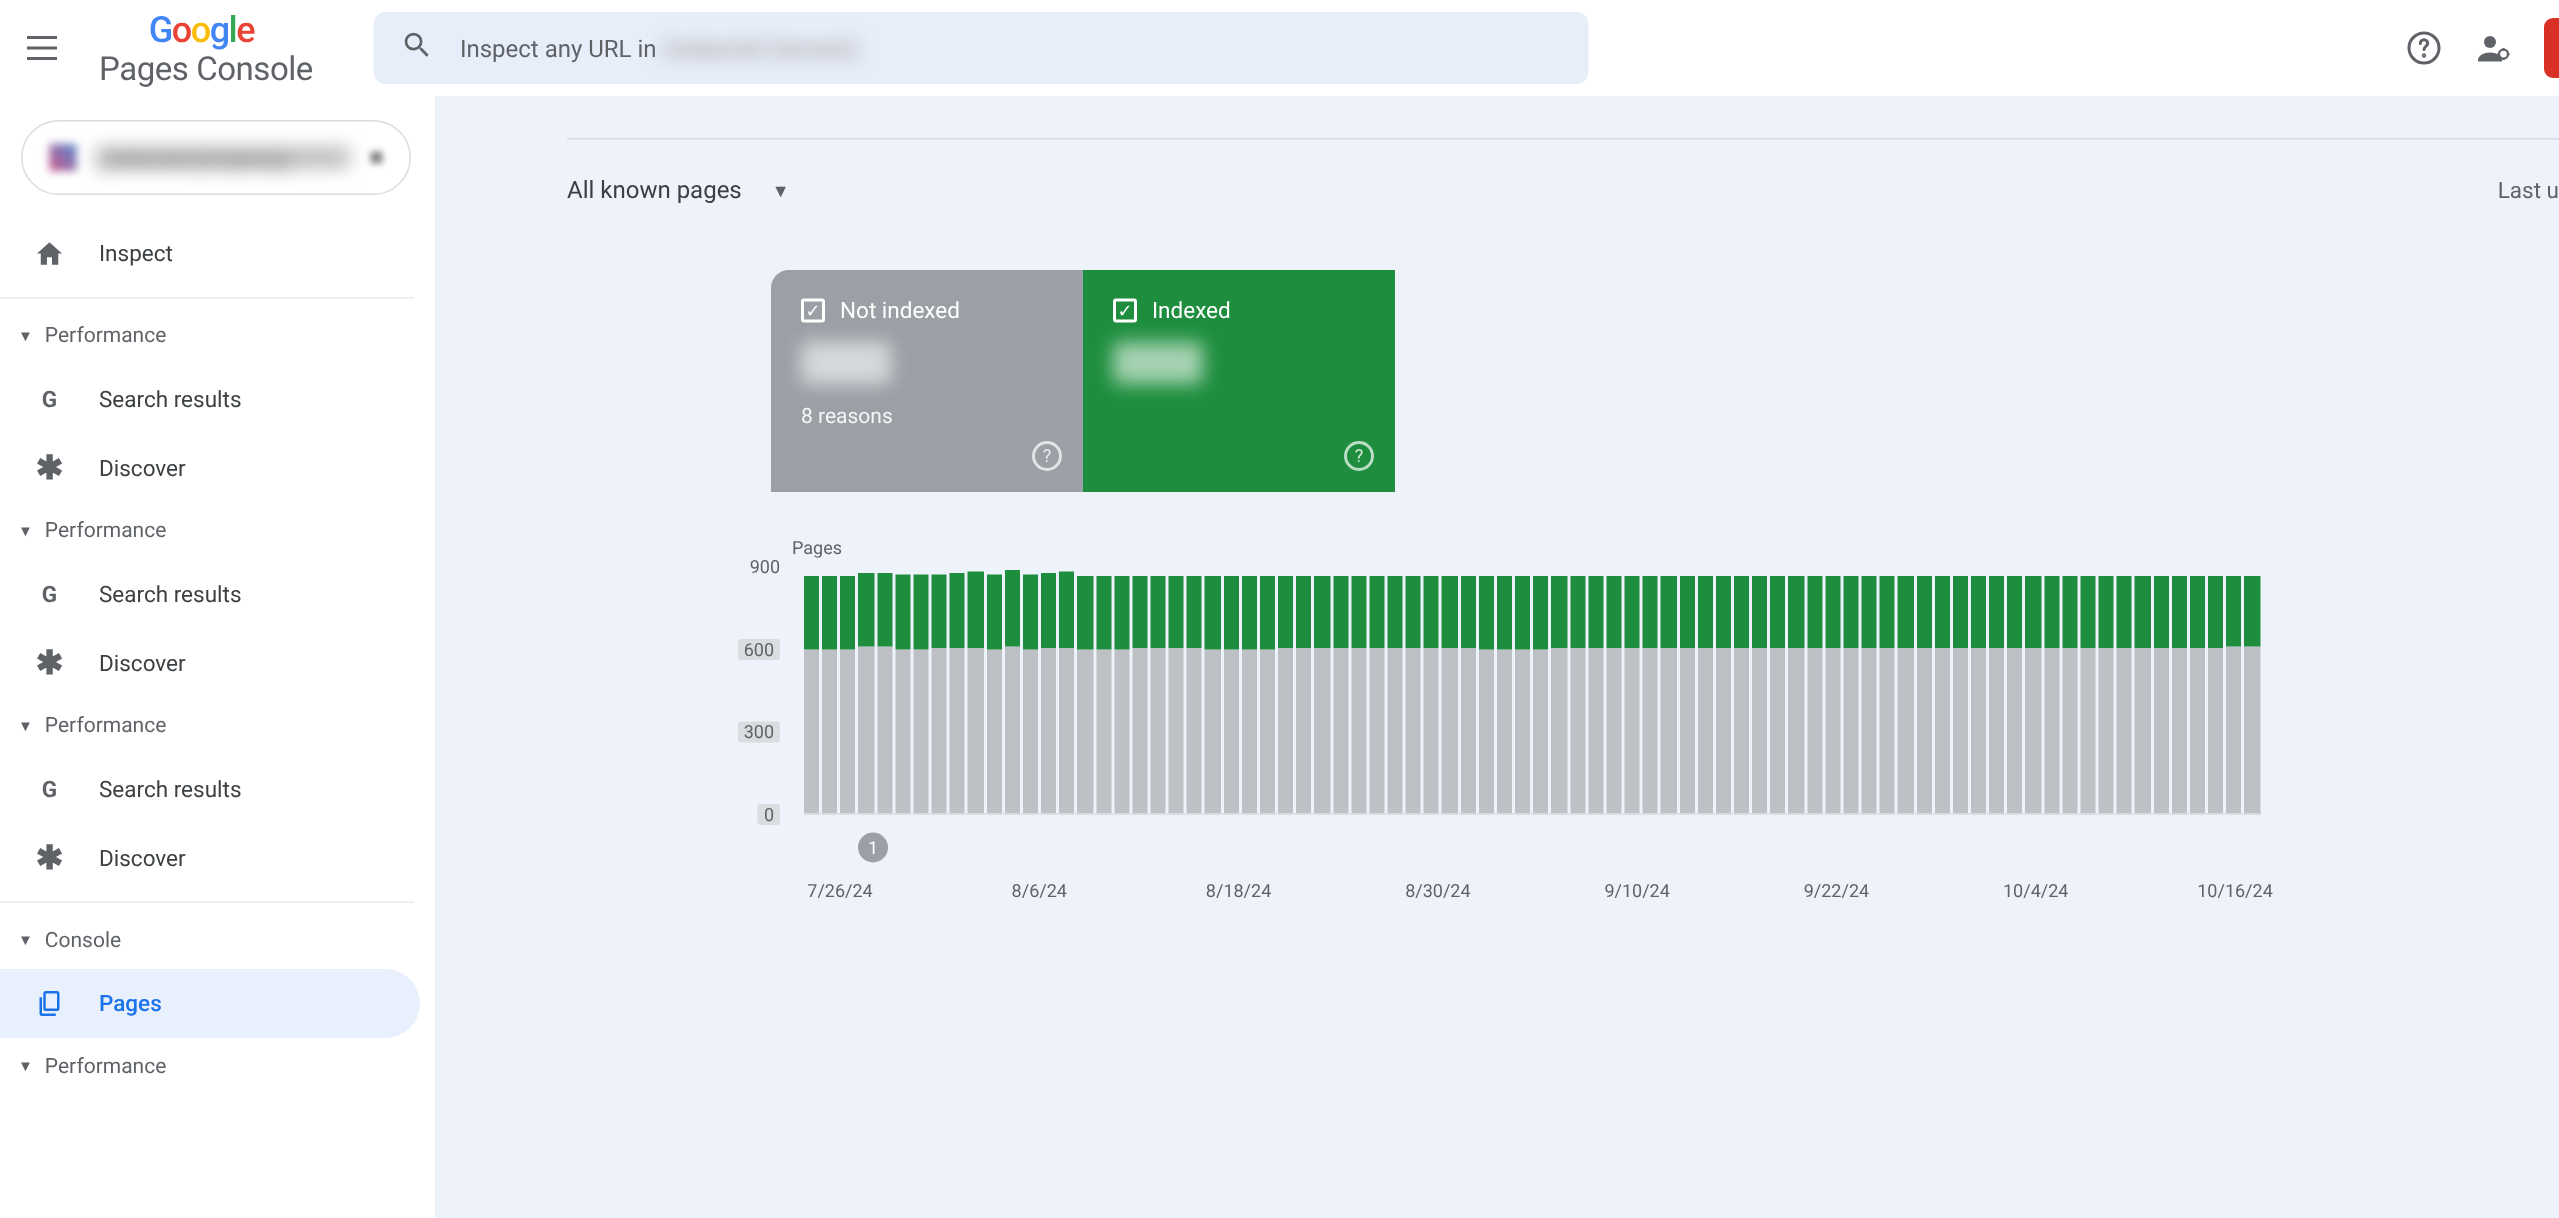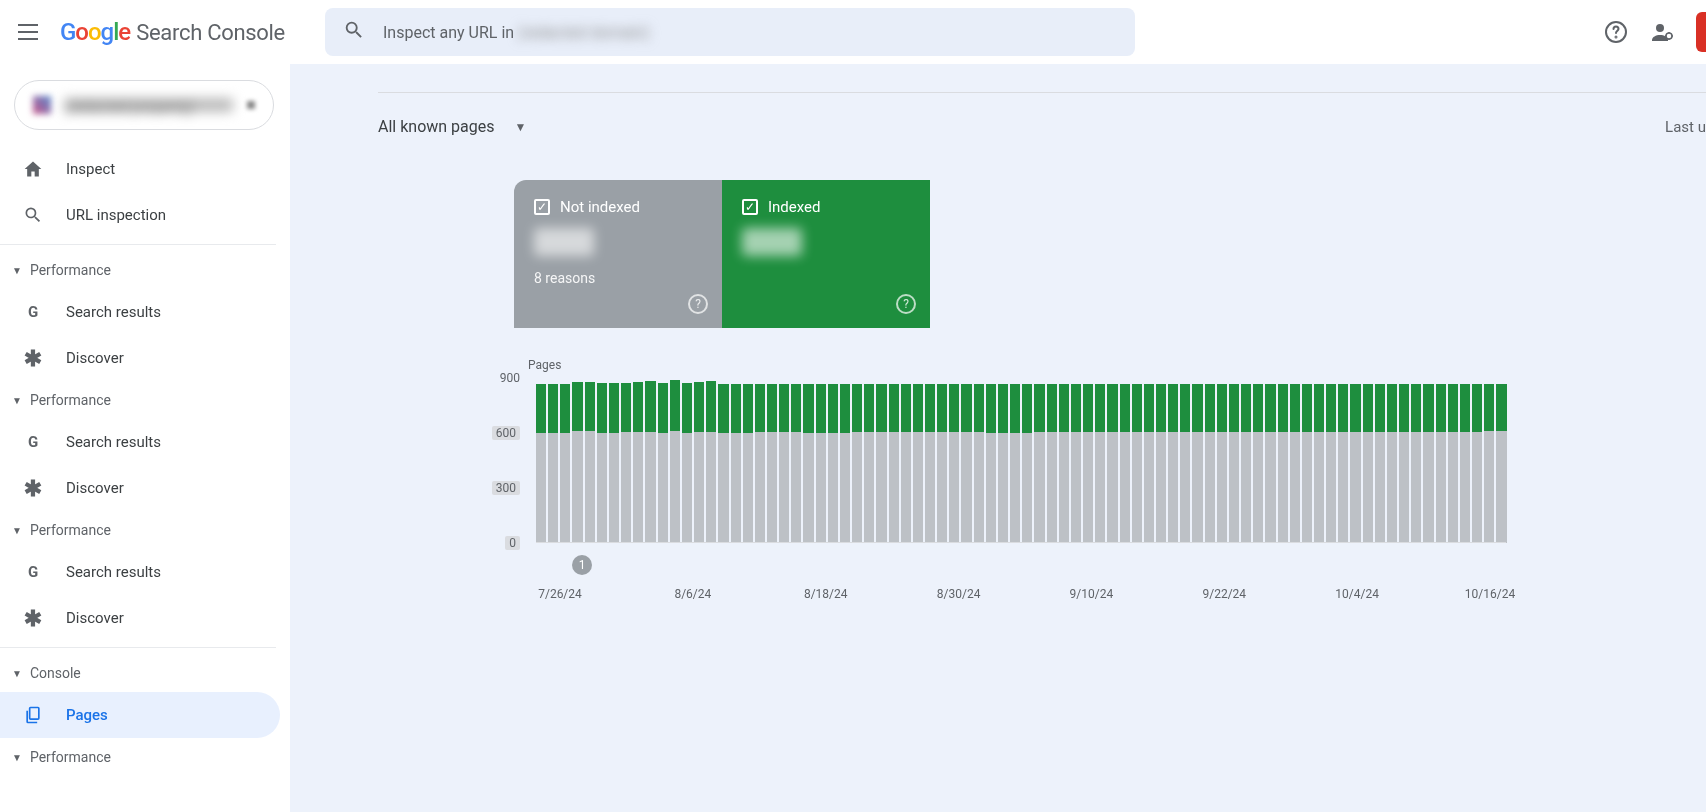--- a/index.html
+++ b/index.html
@@ -3,21 +3,21 @@
 <meta charset="utf-8">
 <style>
   * { box-sizing: border-box; }
   html, body { margin: 0; padding: 0; font-family: 'Google Sans', Roboto, Arial, sans-serif; background: #fff; color: #202124; }
   body { width: 1706px; height: 812px; overflow: hidden; }
 
   
   .header { display: flex; align-items: center; height: 64px; padding: 0 16px; background: #fff; }
   .hamburger { width: 24px; height: 24px; margin-right: 20px; cursor: pointer; display:flex; flex-direction:column; justify-content:center; gap:5px;}
   .hamburger span { display:block; height:2px; background:#5f6368; width:20px; margin-left:2px;}
-  .logo-area { display: flex; align-items: center; margin-right: 40px; }
+  .logo-area { display: flex; align-items: center; margin-right: 40px; flex-direction: column; }
   .logo-text { font-size: 22px; color: #5f6368; margin-left: 6px; letter-spacing: -0.3px; }
   .search-bar { flex: 1; max-width: 810px; height: 48px; background: #e8eef9; border-radius: 8px; display: flex; align-items: center; padding: 0 18px; gap: 18px; }
   .search-icon svg { width:22px; height:22px; }
   .search-placeholder { color: #5f6368; font-size: 16px; filter: blur(0); }
   .blur-text { filter: blur(6px); color:#888; }
   .header-right { margin-left: auto; display: flex; align-items: center; gap: 22px; }
   .hr-icon { width:24px; height:24px; color:#5f6368; cursor:pointer; display:flex; align-items:center; justify-content:center;}
   .red-dot { width:10px; height:40px; background:#d93025; border-radius:6px 0 0 6px; margin-right:-16px;}
 
   
@@ -81,21 +81,21 @@
 <body>
 
 <div class="header">
   <div class="hamburger">
       <span></span>
       <span></span>
       <span></span>
     </div>
   <div class="logo-area">
     <span class="google-logo"><span class="gb">G</span><span class="gr">o</span><span class="gy">o</span><span class="gb">g</span><span class="gg">l</span><span class="gr">e</span></span>
-    <span class="logo-text">Search Console</span>
+    <span class="logo-text">Pages Console</span>
   </div>
   <div class="search-bar">
     <span class="search-icon">
       <svg viewBox="0 0 24 24" fill="#5f6368">
           <path d="M15.5 14h-.79l-.28-.27A6.471 6.471 0 0016 9.5 6.5 6.5 0 109.5 16c1.61 0 3.09-.59 4.23-1.57l.27.28v.79l5 4.99L20.49 19l-4.99-5zm-6 0C7.01 14 5 11.99 5 9.5S7.01 5 9.5 5 14 7.01 14 9.5 11.99 14 9.5 14z"></path>
         </svg>
     </span>
     <span class="search-placeholder">
       <span>Inspect any URL in </span><span class="blur-text">(redacted domain)</span>
     </span>
@@ -127,28 +127,20 @@
     <div class="prop-arrow"></div>
   </div>
 
   <div class="sb-item">
     <span class="sb-icon">
         <svg viewBox="0 0 24 24" width="20" height="20" fill="#5f6368">
           <path d="M12 3l10 9h-3v9h-5v-6h-4v6H5v-9H2z"></path>
         </svg>
       </span>
     <span>Inspect</span>
-  </div>
-  <div class="sb-item">
-    <span class="sb-icon">
-        <svg viewBox="0 0 24 24" width="20" height="20" fill="#5f6368">
-          <path d="M15.5 14h-.79l-.28-.27A6.471 6.471 0 0016 9.5 6.5 6.5 0 109.5 16c1.61 0 3.09-.59 4.23-1.57l.27.28v.79l5 4.99L20.49 19l-4.99-5zm-6 0C7.01 14 5 11.99 5 9.5S7.01 5 9.5 5 14 7.01 14 9.5 11.99 14 9.5 14z"></path>
-        </svg>
-      </span>
-    <span>URL inspection</span>
   </div>
 
   <div class="sb-divider"></div>
   <div class="sb-section">
       <span class="tri">▼</span>
       <span>Performance</span>
     </div>
   <div class="sb-item">
       <span class="sb-icon">
         <b>G</b>

